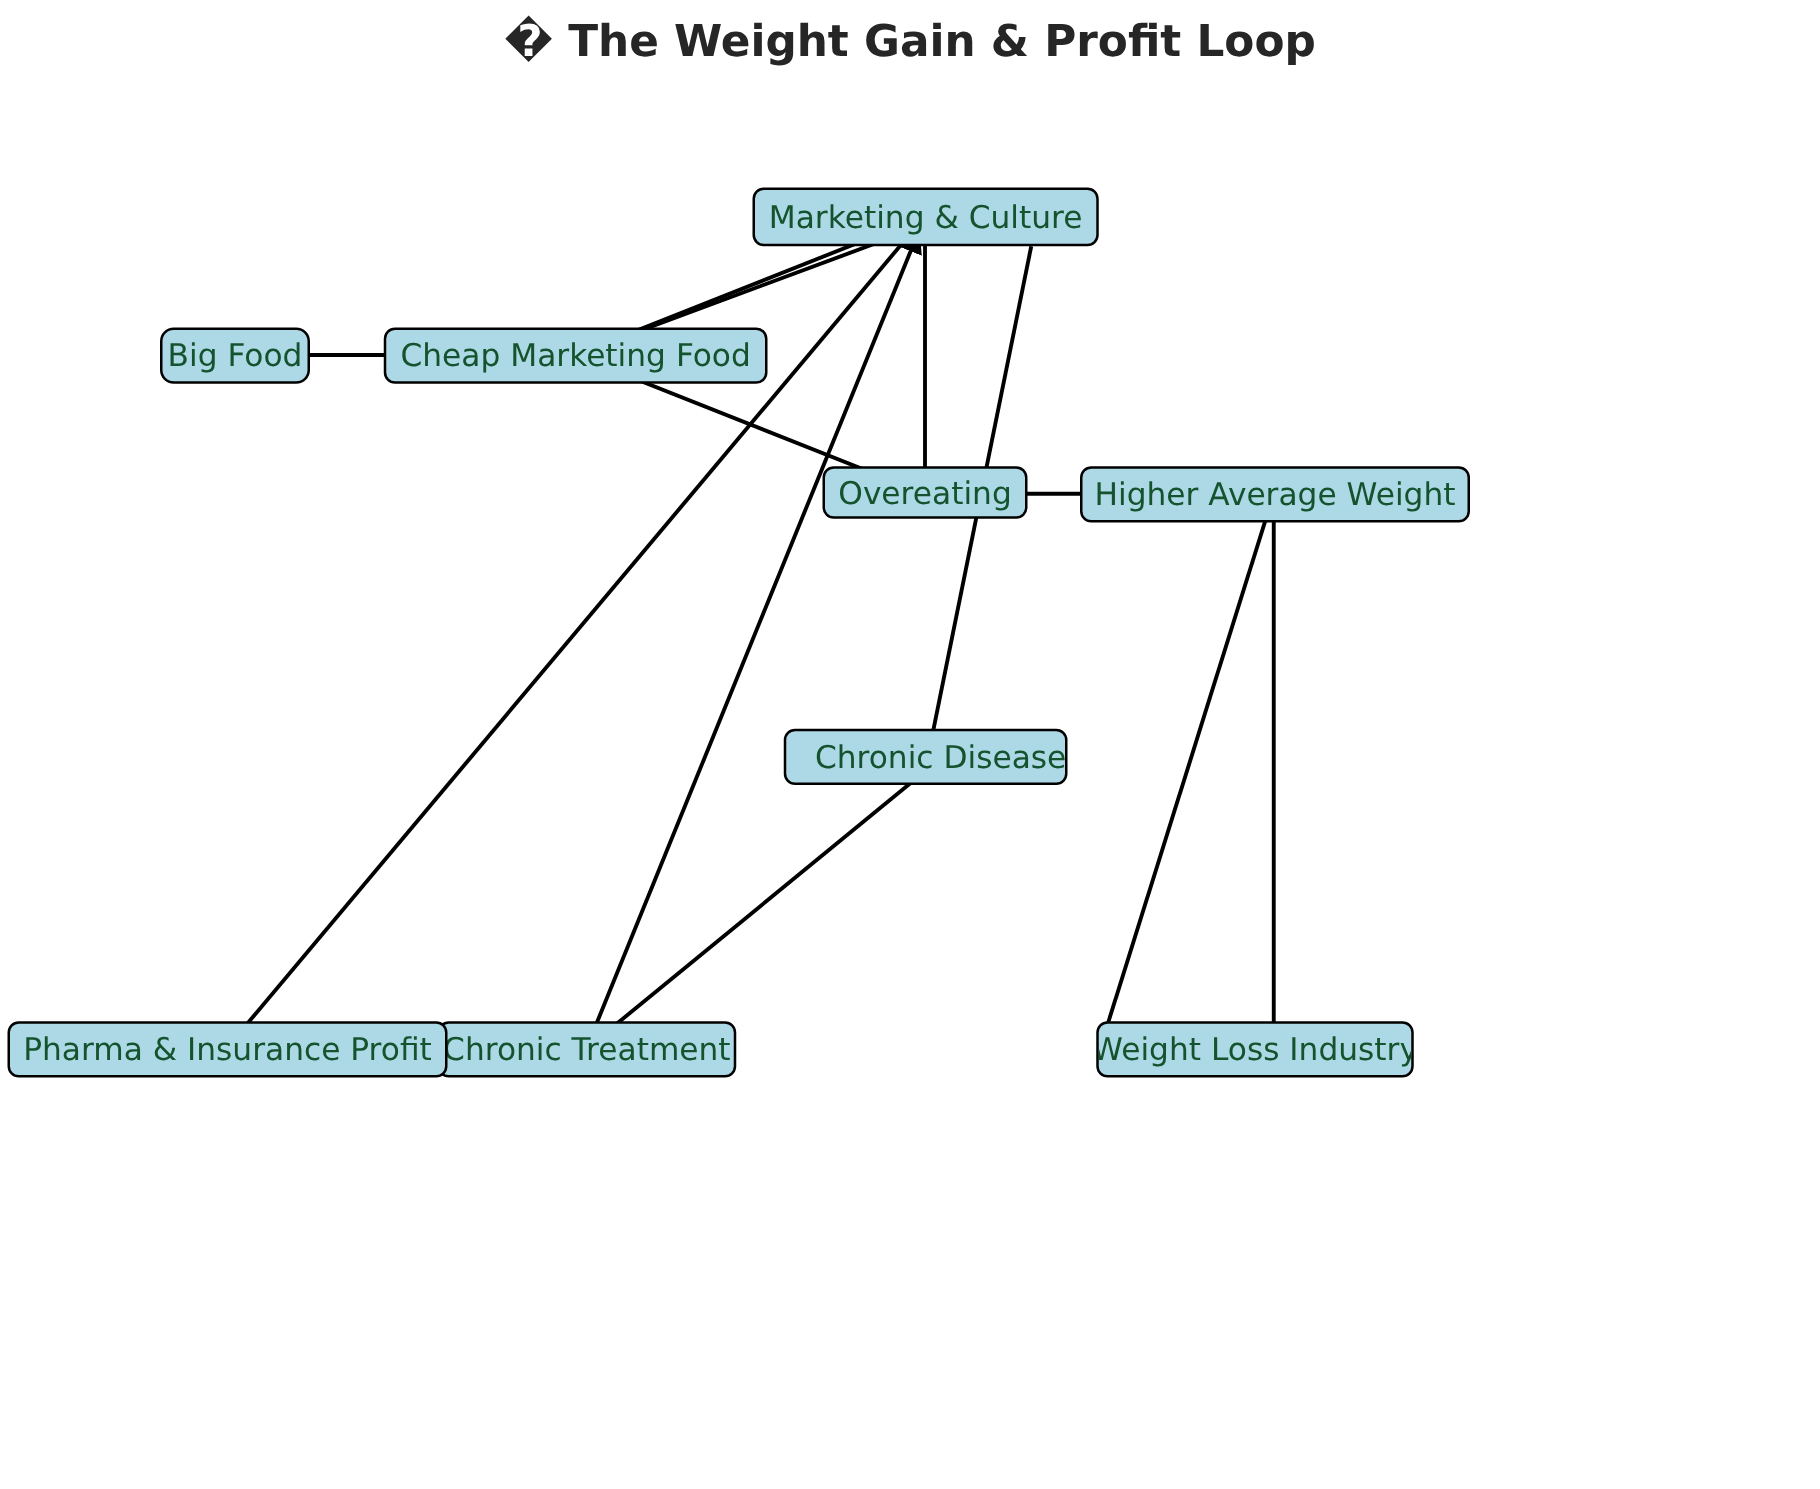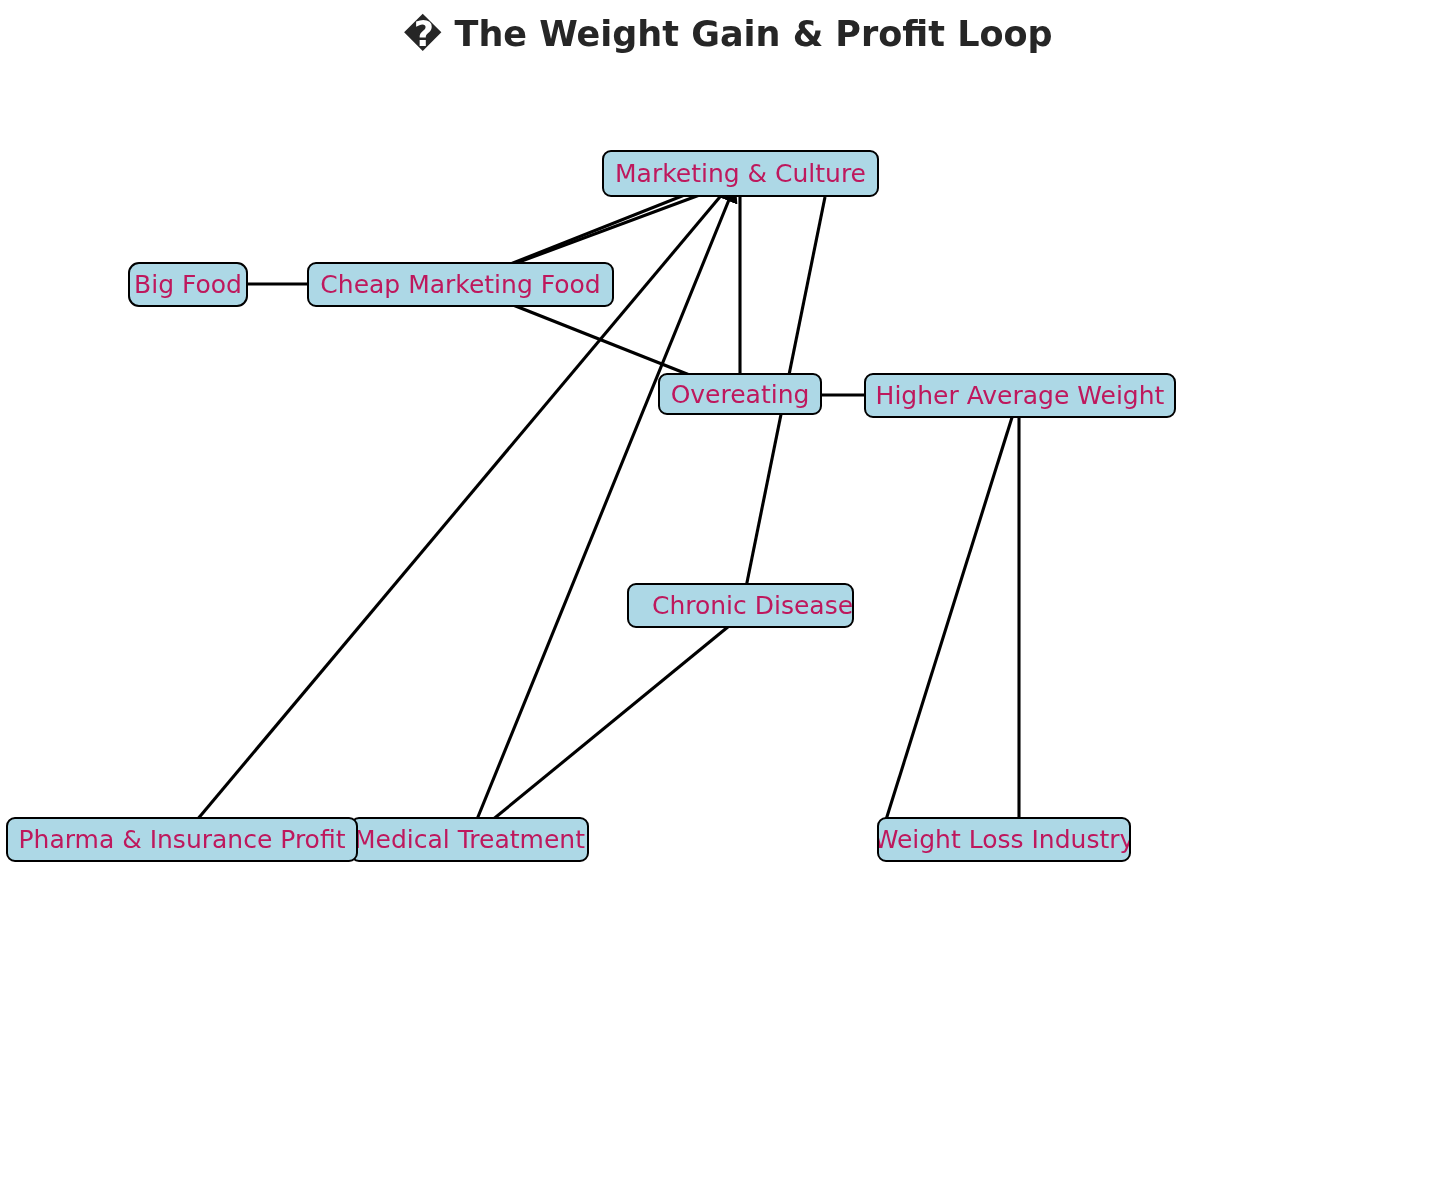--- a/index.html
+++ b/index.html
@@ -42,21 +42,21 @@
     position: absolute;
     box-sizing: border-box;
     background: #ADD8E6;
     border: 2.2px solid #000000;
     border-radius: 9px;
     display: flex;
     align-items: center;
     justify-content: center;
     font-family: "DejaVu Sans", sans-serif;
     font-size: 25px;
-    color: #be185d;
+    color: #14532d;
     white-space: nowrap;
     z-index: 3;
     overflow: hidden;
   }
   .node.n-pharma { z-index: 4; }
   .node-label {
     pointer-events: none;
   }
 </style>
 </head>
@@ -123,18 +123,18 @@
 
 <div class="node n-chronic" style="left:627px; top:583px; width:227px; height:45px;padding-left:24px;">
   <span class="node-label">Chronic Disease</span>
 </div>
 
 <div class="node n-pharma" style="left:6px; top:817px; width:352px; height:45px;">
   <span class="node-label">Pharma &amp; Insurance Profit</span>
 </div>
 
 <div class="node n-medical" style="left:350px; top:817px; width:239px; height:45px;">
-  <span class="node-label">Medical Treatment</span>
+  <span class="node-label">Chronic Treatment</span>
 </div>
 
 <div class="node n-weightloss" style="left:877px; top:817px; width:254px; height:45px;">
   <span class="node-label">Weight Loss Industry</span>
 </div>
 
 </body></html>

